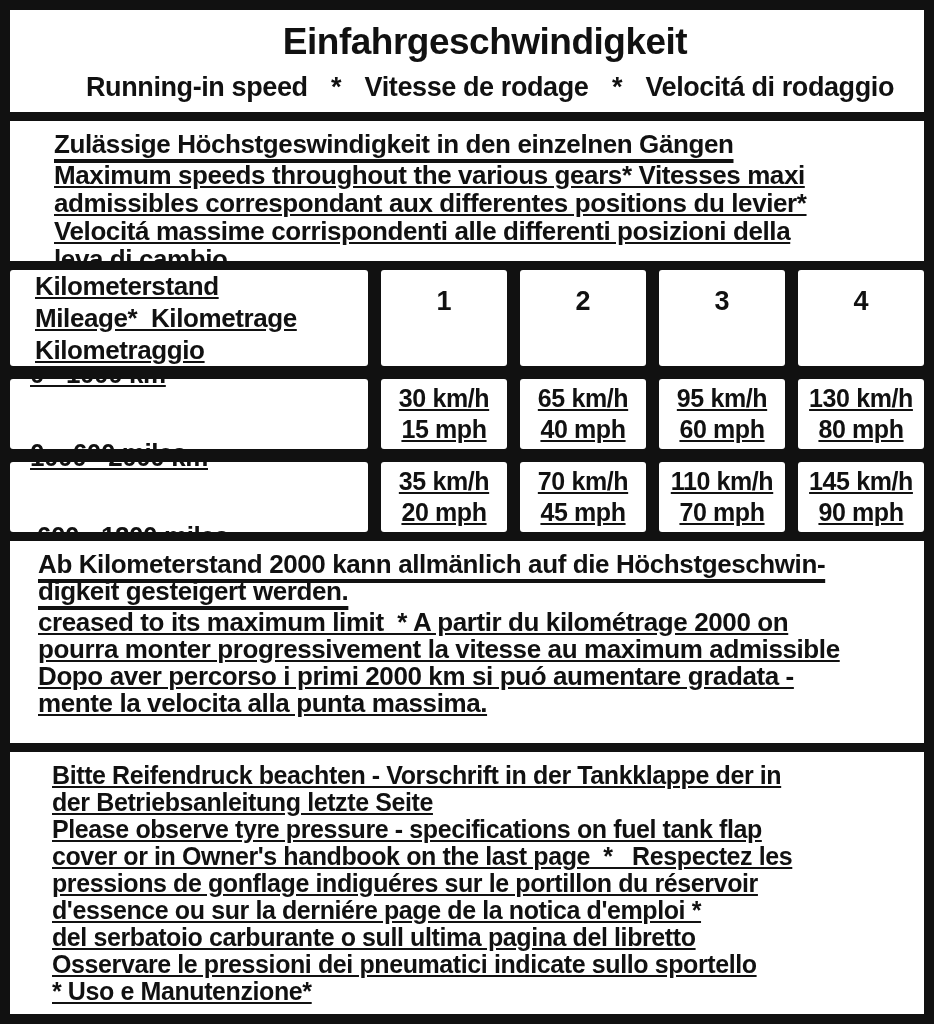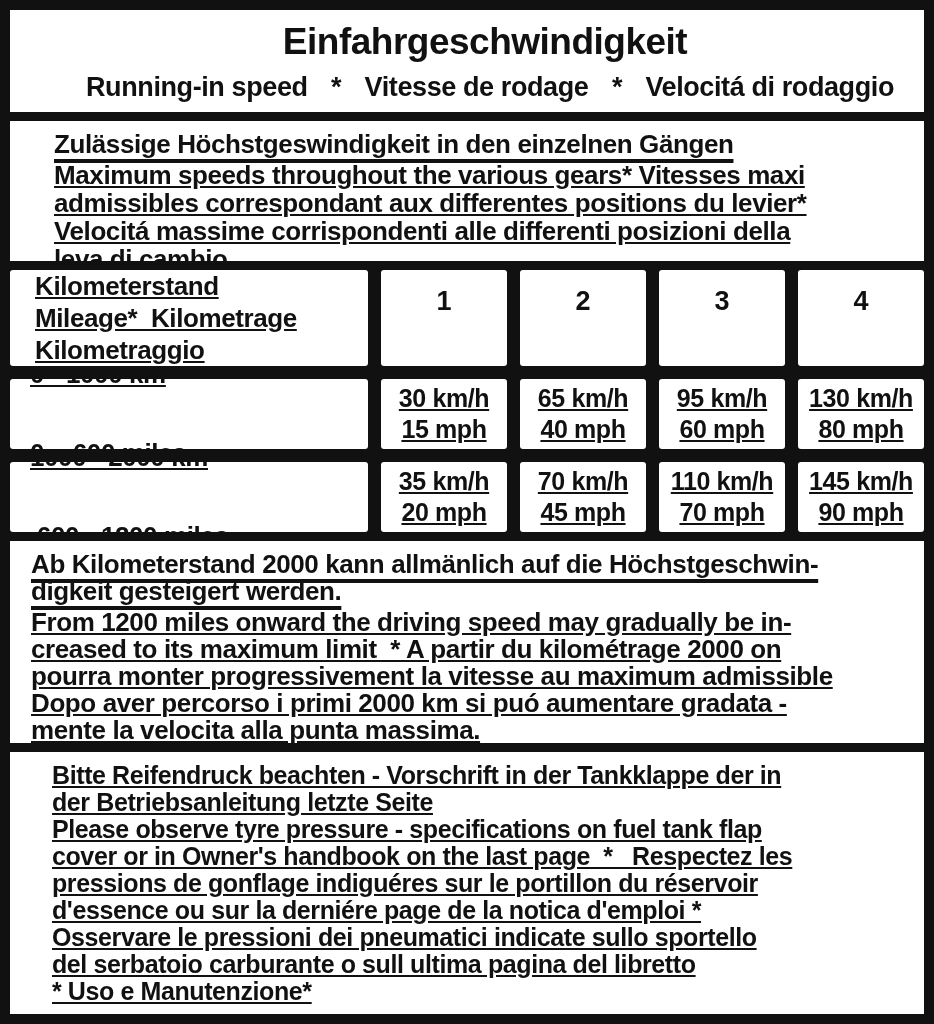--- a/index.html
+++ b/index.html
@@ -59,21 +59,21 @@
   }
   .range-cell{
     display:flex; flex-direction:column; justify-content:center;
     padding-left:20px; font-size:26px; line-height:31px;gap:48px;
   }
   .speed-cell{
     display:flex; flex-direction:column; justify-content:center; align-items:center;
     font-size:25px; line-height:31px;
   }
 
-  .increase-sec{ height:202px; flex:none; padding:10px 14px 0 21px; font-size:26px; line-height:27px; }
+  .increase-sec{ height:202px; flex:none; padding:10px 14px 0 28px; font-size:26px; line-height:27px; }
   .increase-sec .tl.u:nth-child(2){ margin-bottom:4px; }
 
   .tyre-sec{ height:262px; flex:none; padding:10px 14px 5px 42px; font-size:25px; line-height:27px; }
 </style>
 </head>
 <body>
 
 <div class="plate">
 
   <section class="header-sec">
@@ -159,34 +159,33 @@
       <div class="tl">145 km/h</div>
       <div class="tl">90 mph</div>
     </div>
   </section>
 
   <div class="bar"></div>
 
   <section class="increase-sec">
     <div class="tl u">Ab Kilometerstand 2000 kann allmänlich auf die Höchstgeschwin-</div>
     <div class="tl u">digkeit gesteigert werden.</div>
-    <div class="tl">From 1200 miles onward the driving speed may gradually be in-</div>
     <div class="tl">creased to its maximum limit  * A partir du kilométrage 2000 on</div>
     <div class="tl">pourra monter progressivement la vitesse au maximum admissible</div>
     <div class="tl">Dopo aver percorso i primi 2000 km si puó aumentare gradata -</div>
     <div class="tl">mente la velocita alla punta massima.</div>
   </section>
 
   <div class="bar"></div>
 
   <section class="tyre-sec">
     <div class="tl">Bitte Reifendruck beachten - Vorschrift in der Tankklappe der in</div>
     <div class="tl">der Betriebsanleitung letzte Seite</div>
     <div class="tl">Please observe tyre pressure - specifications on fuel tank flap</div>
     <div class="tl">cover or in Owner's handbook on the last page  *   Respectez les</div>
     <div class="tl">pressions de gonflage indiguéres sur le portillon du réservoir</div>
     <div class="tl">d'essence ou sur la derniére page de la notica d'emploi *</div>
+    <div class="tl">del serbatoio carburante o sull ultima pagina del libretto</div>
     <div class="tl">Osservare le pressioni dei pneumatici indicate sullo sportello</div>
-    <div class="tl">del serbatoio carburante o sull ultima pagina del libretto</div>
     <div class="tl">* Uso e Manutenzione*</div>
   </section>
 
 </div>
 
 </body></html>

